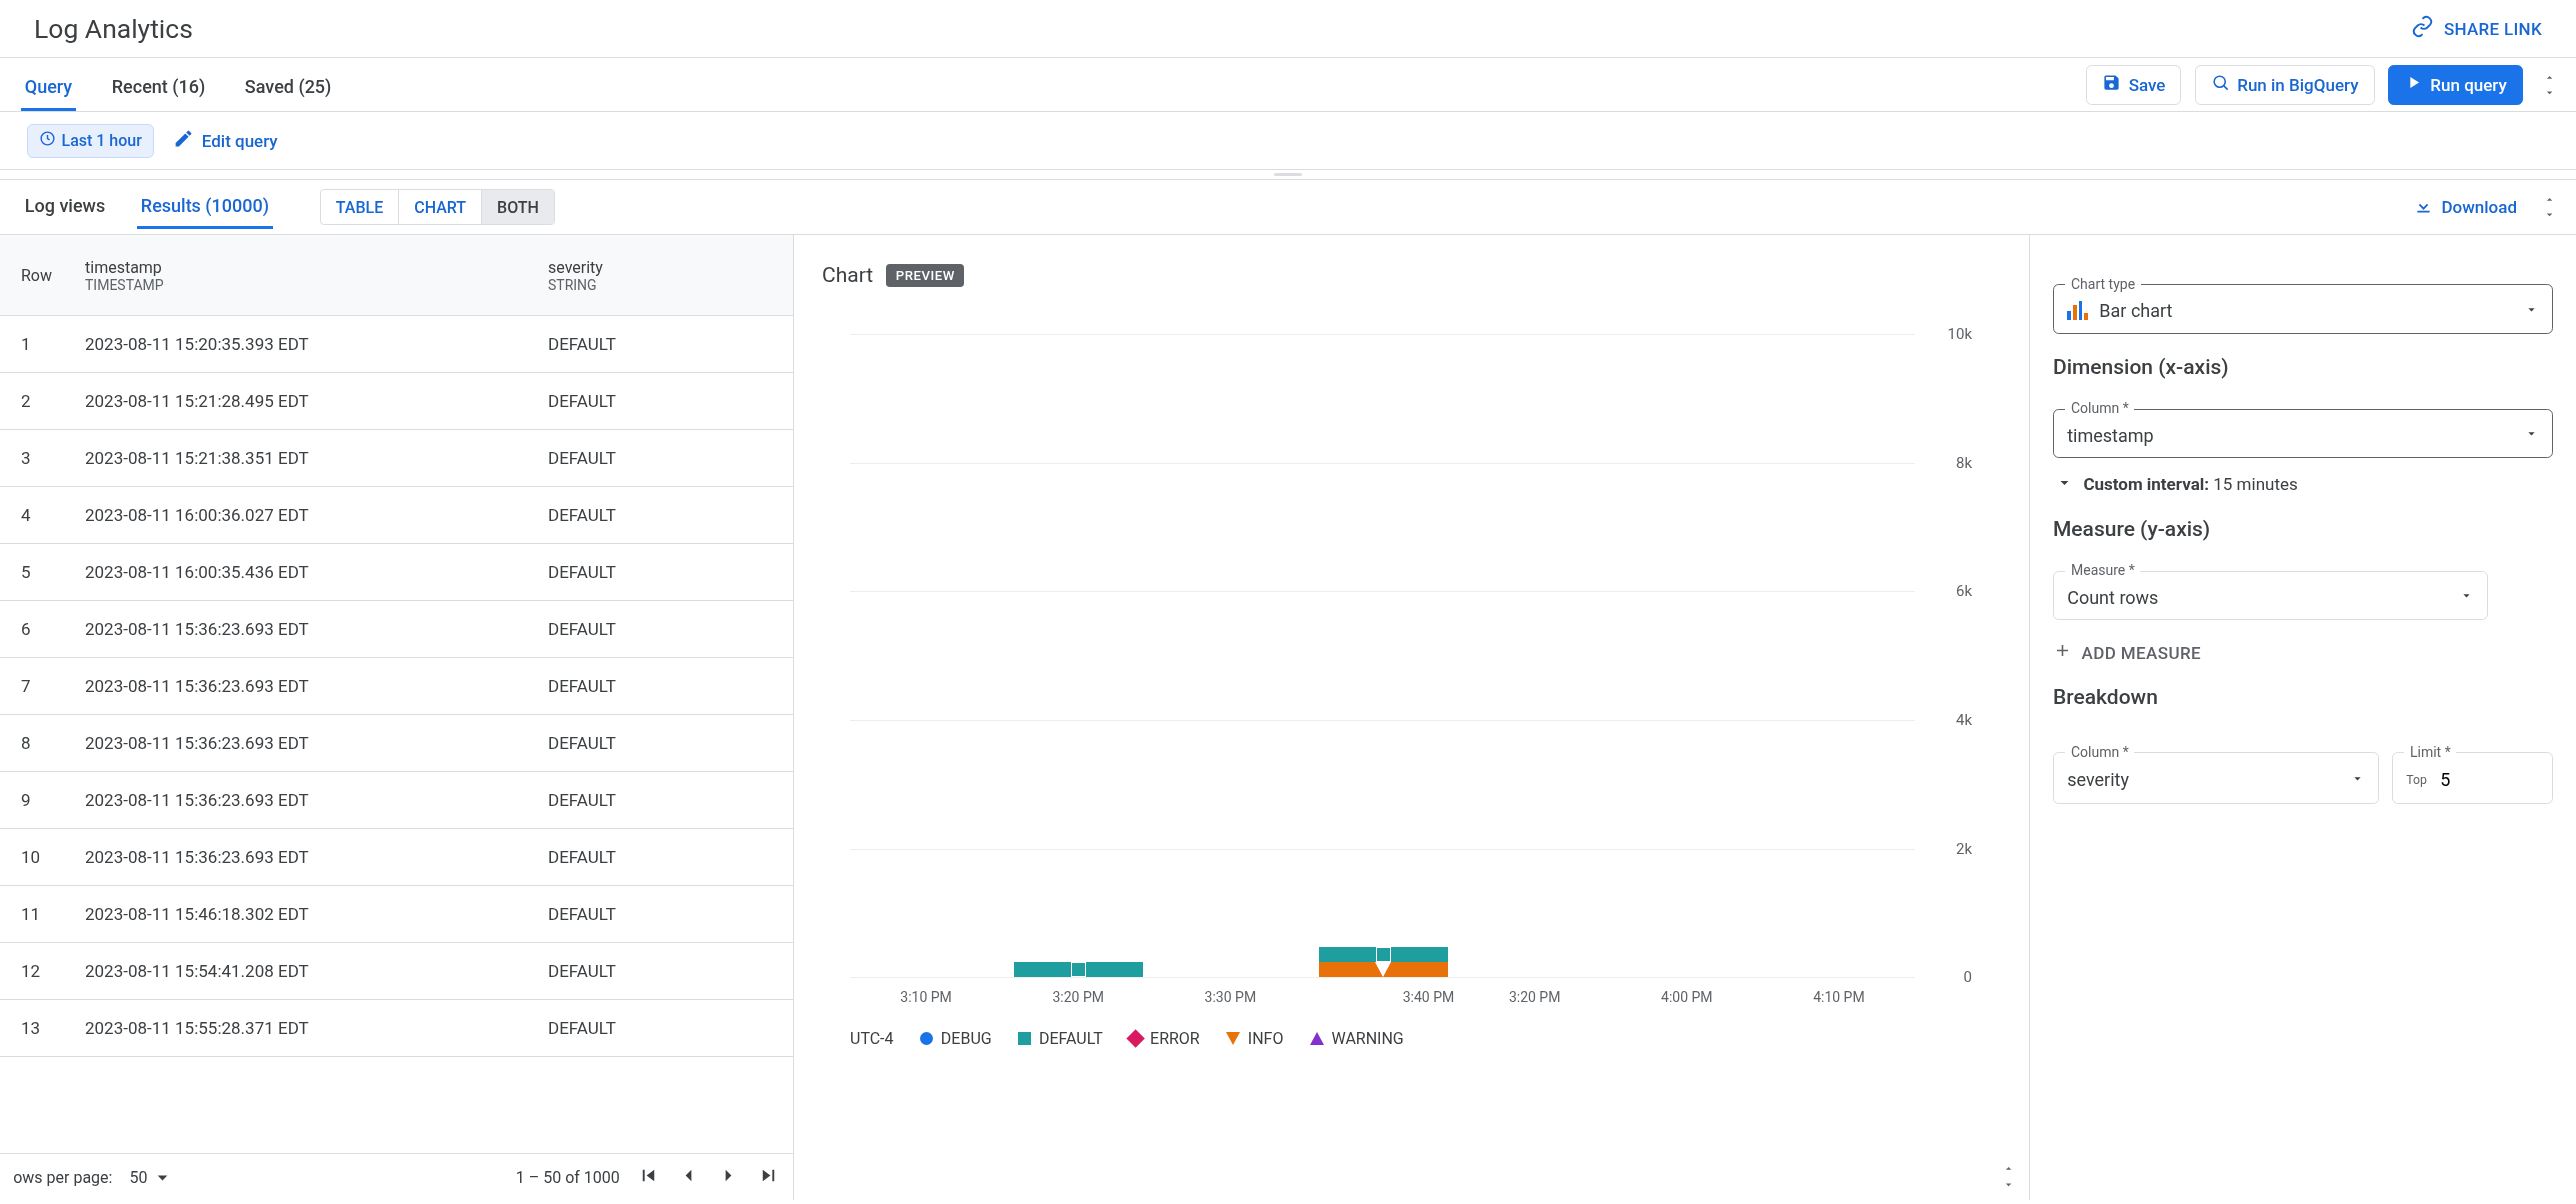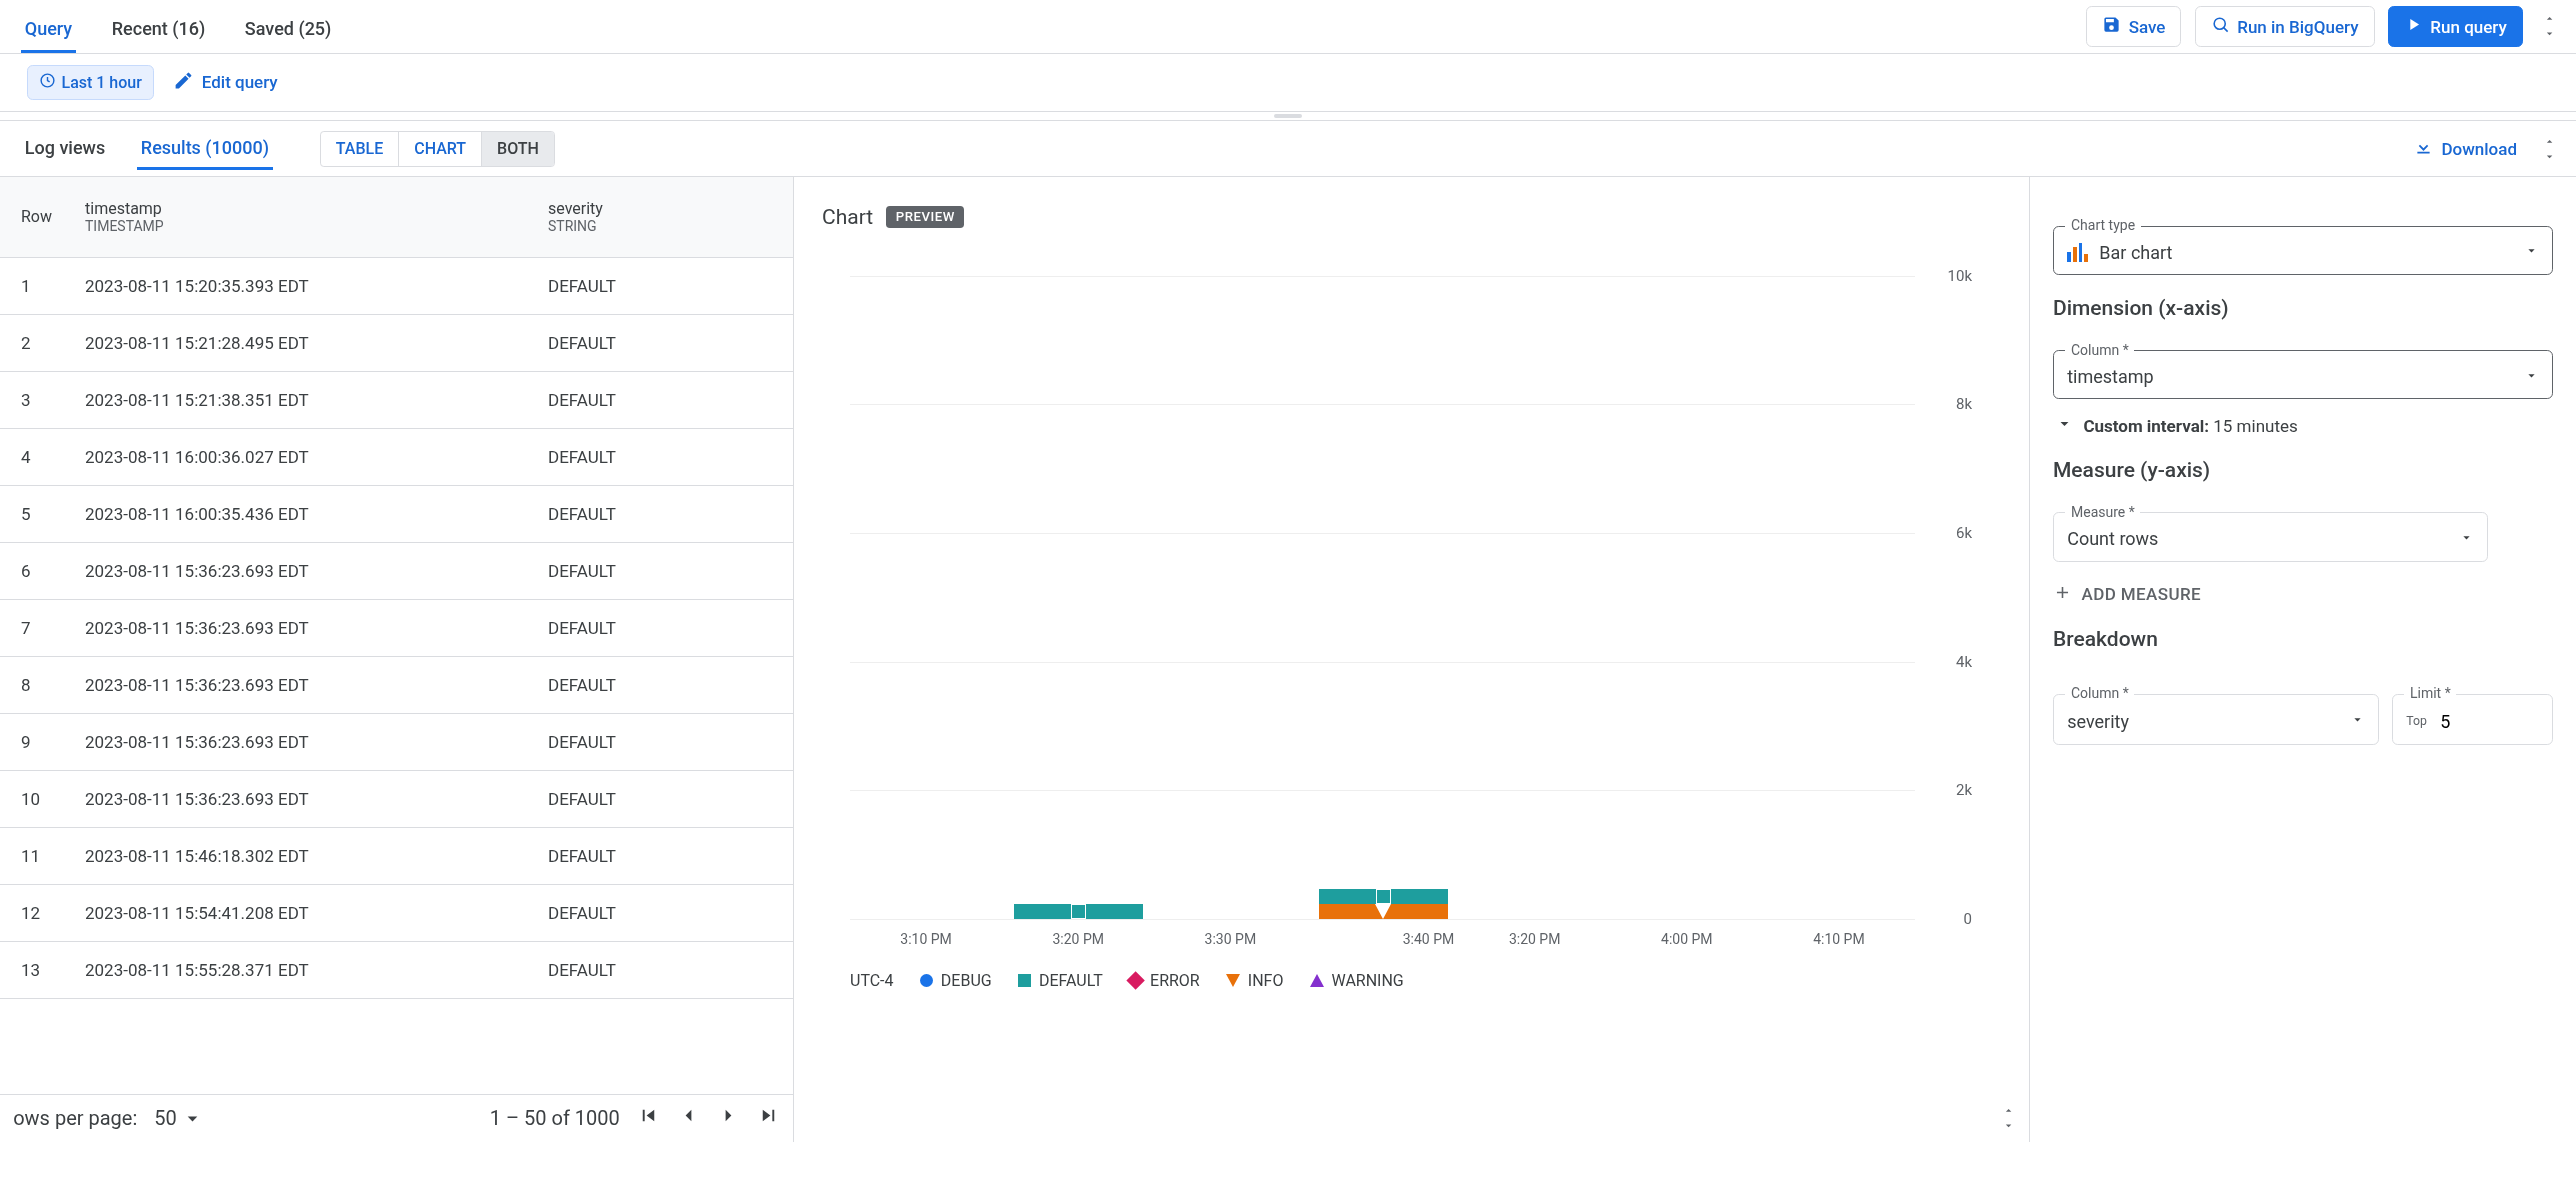--- a/index.html
+++ b/index.html
@@ -83,21 +83,21 @@
   .thead { background:#f8f9fa; height:81px; padding:9.5px 0; }
   .thead .col .h1{font-size:16px;}
   .thead .col .h2{font-size:14px; color:var(--text-light);}
   .col.row { width: 85px; padding-left: 21px;}
   .col.ts  { width: 463px; }
   .col.sev { flex:1; }
   .trow { height:57px; font-size:17px; }
   .tbody { flex:1; overflow:auto; }
   .tbody::-webkit-scrollbar{width:13.2px;background:#f1f3f4;}
   .tbody::-webkit-scrollbar-thumb{background:#c1c1c1;border-radius:7.6px;}
-  .pager { display:flex; align-items:center; gap:17px; padding: 9.5px 13.2px; font-size:20px; border-top:0.9px solid var(--border);margin-top:28px; }
+  .pager { display:flex; align-items:center; gap:17px; padding: 9.5px 13.2px; font-size:16px; border-top:0.9px solid var(--border);margin-top:28px; }
   .pager .spacer{flex:1;}
   .pager svg{width:23px;height:23px;cursor:pointer;}
 
   
   .chartcol { flex:1; display:flex; flex-direction:column; padding: 28px 19px 9.5px 28px; position:relative; }
   .chart-head { display:flex; align-items:center; gap:13.2px; font-size:21px; }
   .badge { background:#5f6368; color:#fff; font-size:13.2px; padding:3.8px 9.5px; border-radius:3.8px; font-weight:500; letter-spacing:0.5px; }
   .plot { position:relative; height: 719px; margin-top: 19px; }
   .plot-area { position:absolute; left: 28px; right: 95px; top: 28px; bottom: 47px; border-bottom:0.9px solid #ccc;}
   .gridline{position:absolute;left:0;right:0;border-top:0.9px solid #eee;}
@@ -129,20 +129,32 @@
   .add-measure{display:flex;align-items:center;gap:9.5px;color:var(--text-light);font-size:17px;font-weight:500;margin:21px 0 7.6px;letter-spacing:0.4px;cursor:pointer;}
   .breakdown-row{display:flex;gap:13.2px;}
   .breakdown-row .field{flex:1;}
   .breakdown-row .field.limit{max-width:161px;}
   .limit-input{border:none;outline:none;font-size:18px;width:38px;}
 </style>
 </head>
 <body>
 <div class="wrap">
 
+<div class="header">
+  <div class="title">Log Analytics</div>
+  <div class="share">
+    <span>
+      <svg viewBox="0 0 24 24" fill="none" stroke="currentColor" stroke-width="2">
+            <path d="M10 13a5 5 0 0 0 7 0l3-3a5 5 0 0 0-7-7l-1 1"></path>
+            <path d="M14 11a5 5 0 0 0-7 0l-3 3a5 5 0 0 0 7 7l1-1"></path>
+          </svg>
+    </span>
+    <span>SHARE LINK</span>
+  </div>
+</div>
 
 <div class="toprow">
   <div class="tabs">
     <div class="tab active">Query</div>
     <div class="tab">Recent (16)</div>
     <div class="tab">Saved (25)</div>
   </div>
   <div class="actions">
     <button class="btn">
       <span><svg viewBox="0 0 24 24" fill="currentColor">

